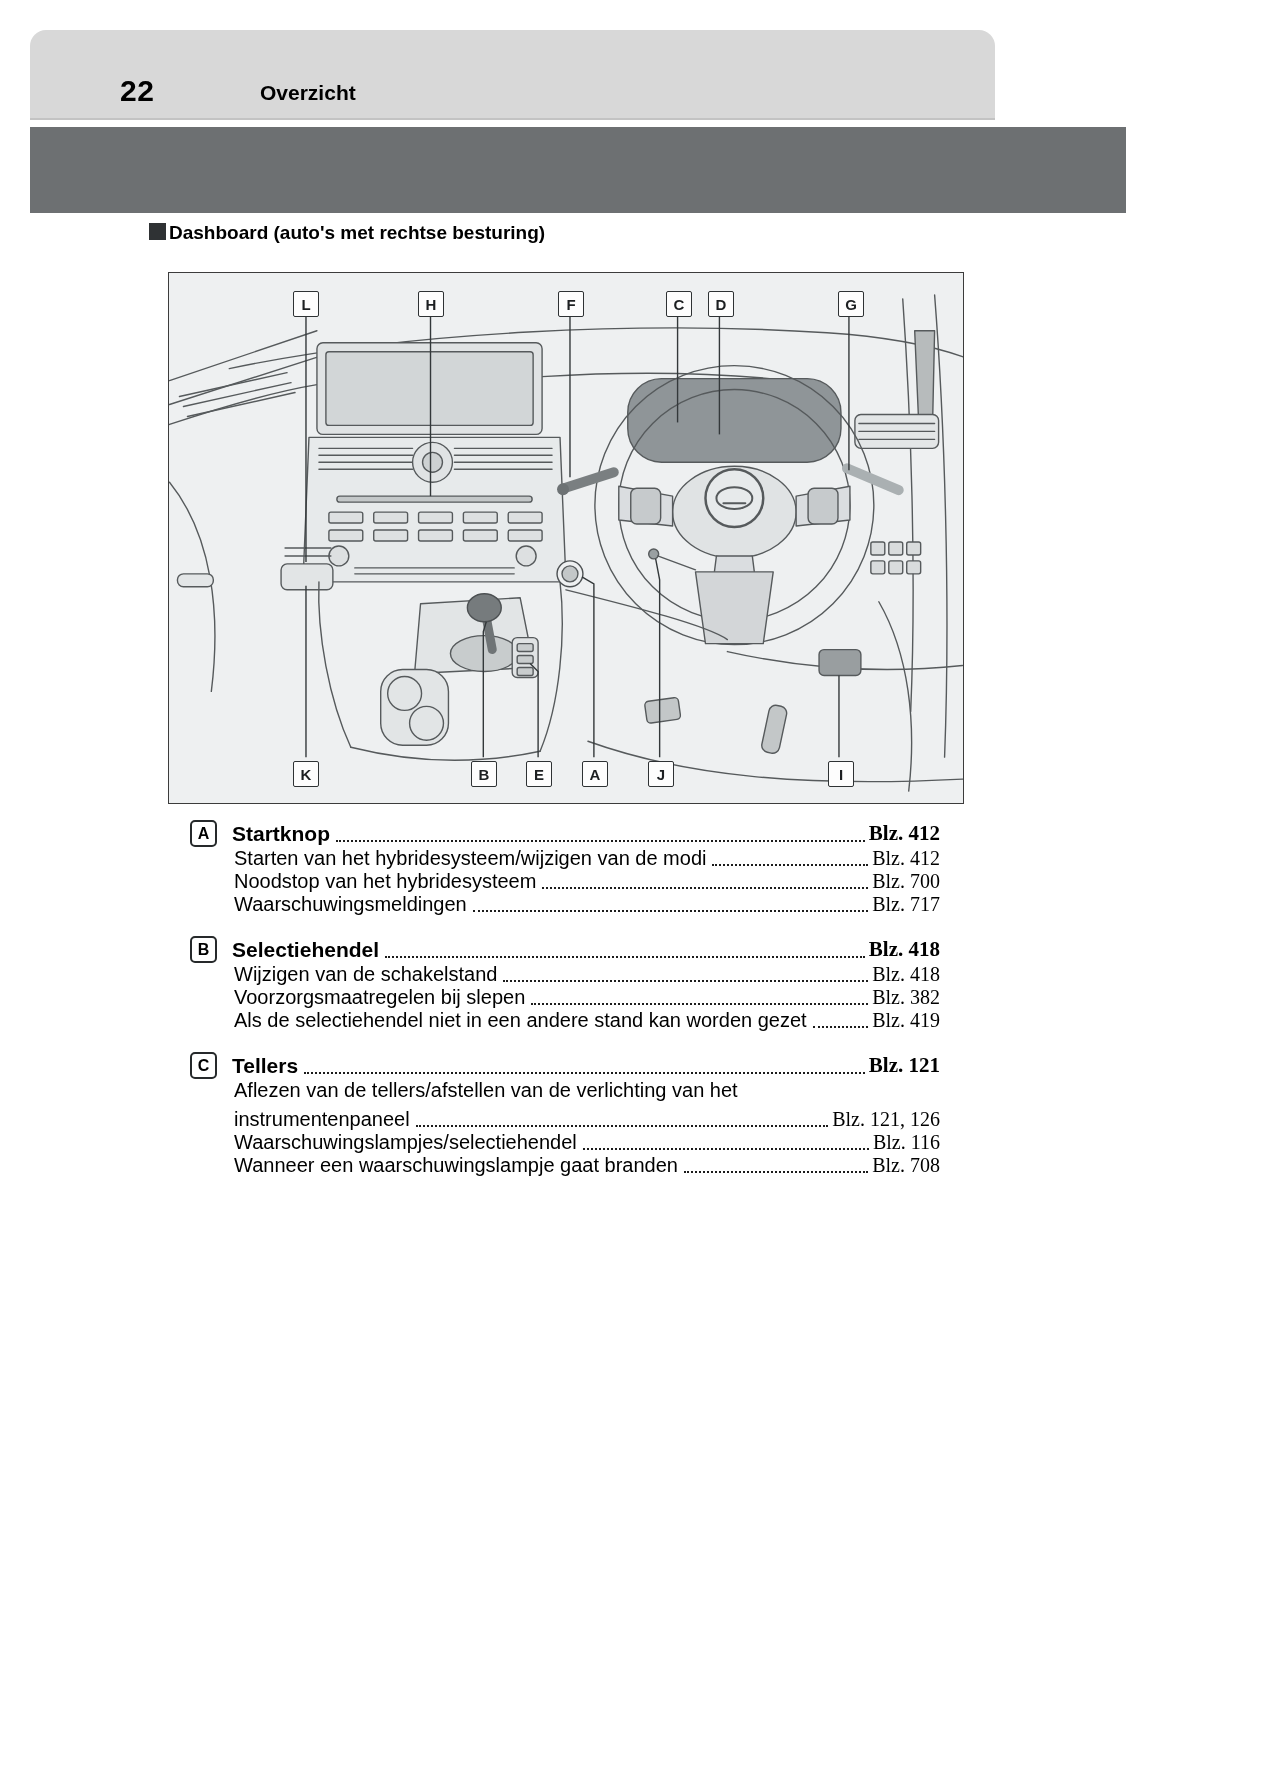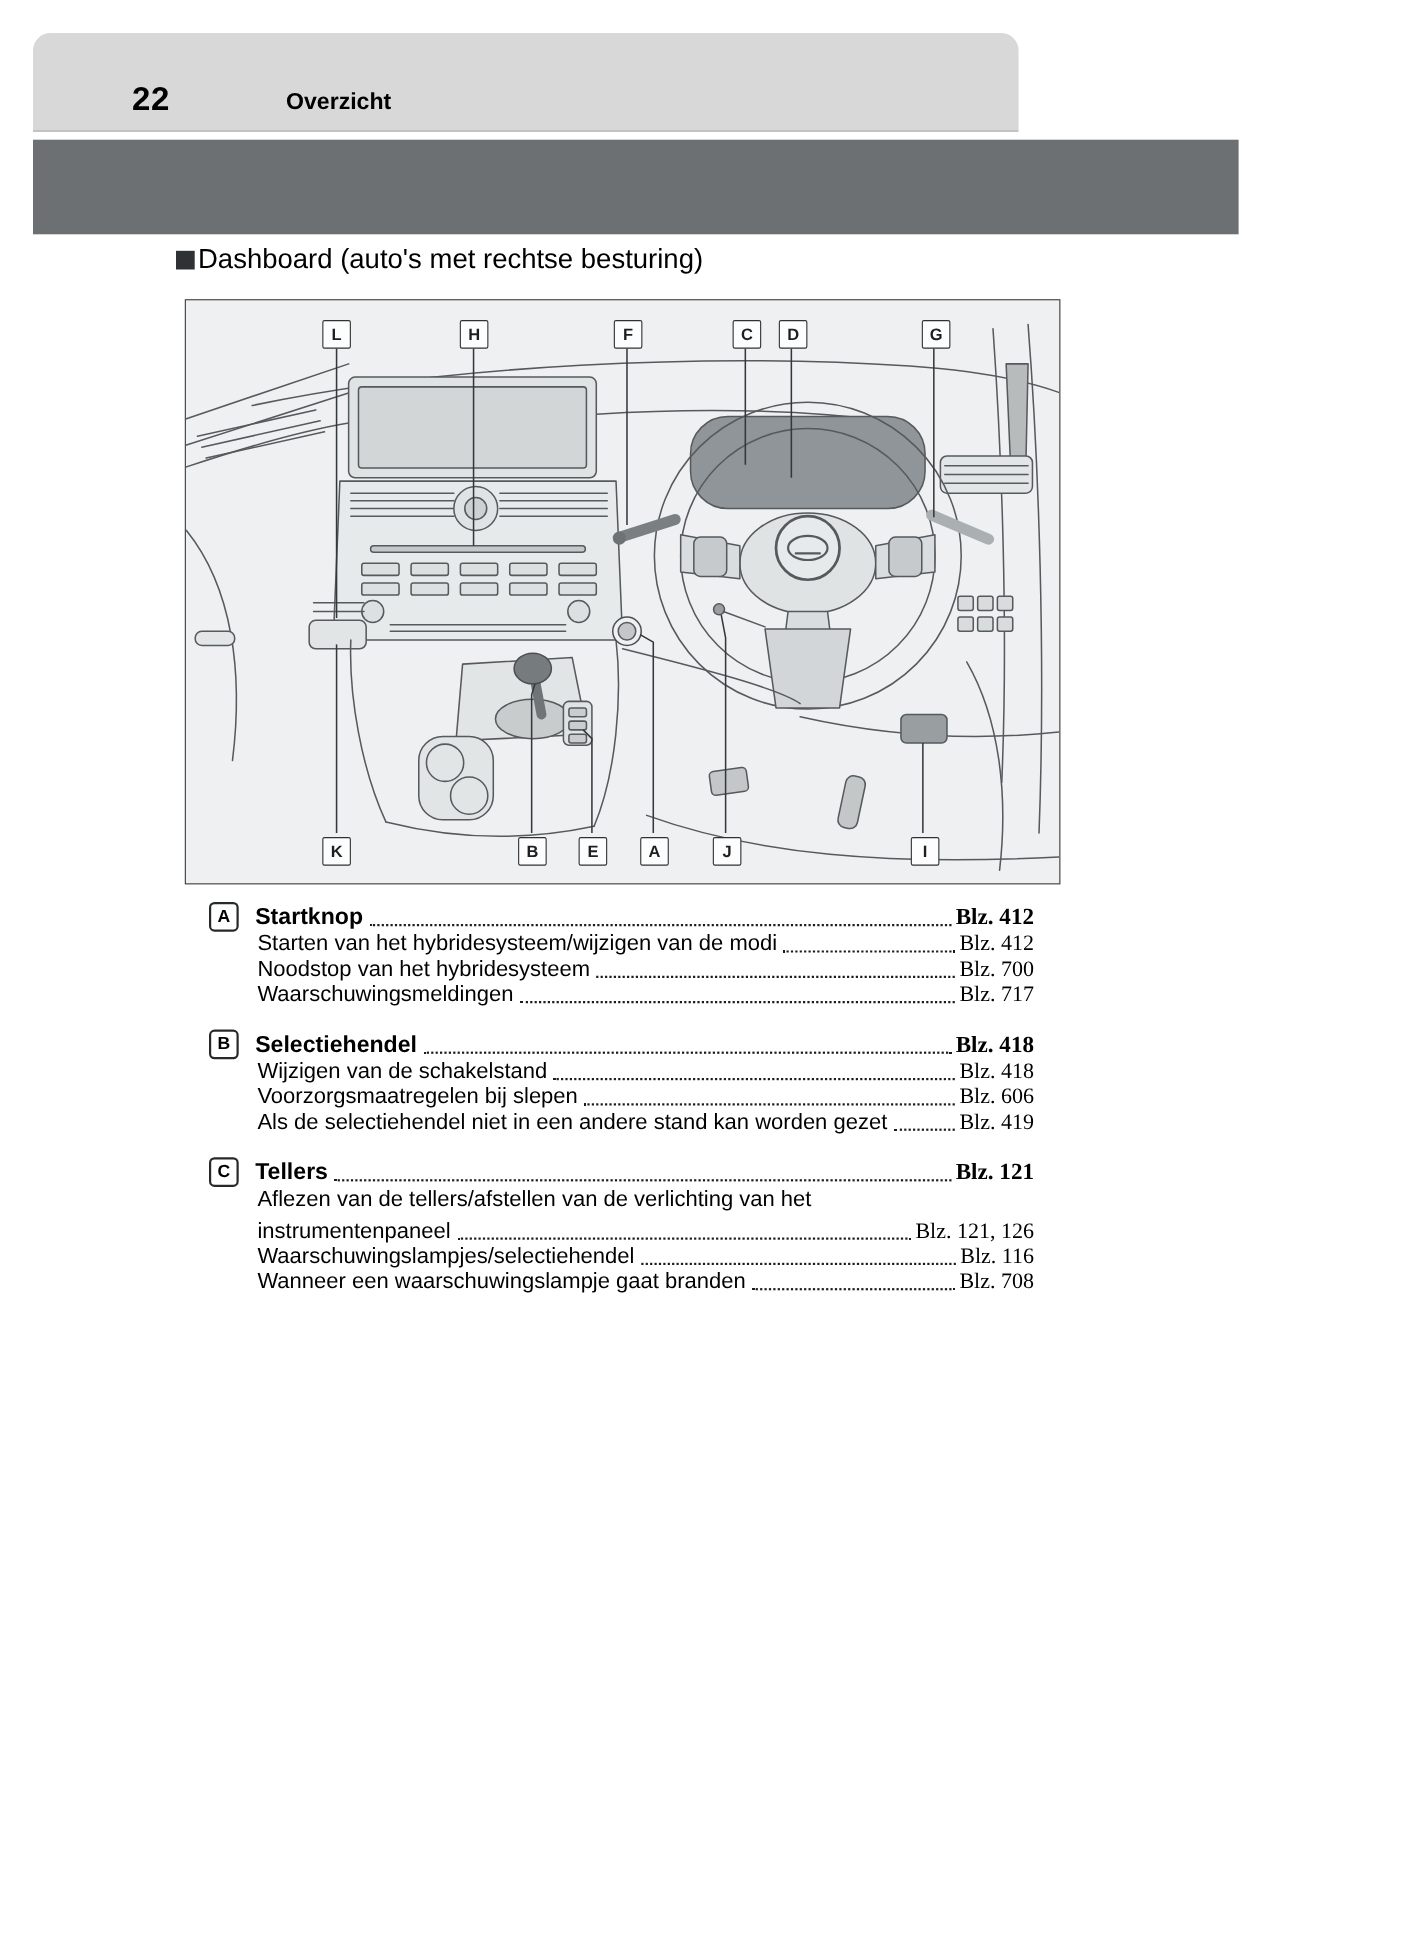--- a/index.html
+++ b/index.html
@@ -3,40 +3,40 @@
 <meta charset="utf-8">
 <style>
   html,body { margin:0; padding:0; background:#ffffff; }
   body {
     width:1282px; height:1770px; position:relative;
     font-family:"Liberation Sans", sans-serif; color:#000;
     overflow:hidden;
   }
   
   .header-bar {
-    position:absolute; left:30px; top:30px; width:896px; height:88px;
+    position:absolute; left:30px; top:30px; width:965px; height:88px;
     background:#d8d8d8; border-radius:16px 16px 0 0;
     border-bottom:2px solid #c3c3c3;
   }
   .page-number {
     position:absolute; left:90px; bottom:10px;
     font-size:30px; font-weight:bold; letter-spacing:0.5px;
   }
   .section-title {
     position:absolute; left:202px; bottom:13px;
     font-size:21px; font-weight:bold;margin-left:28px;
   }
   .dark-band {
     position:absolute; left:30px; top:127px; width:1096px; height:86px;
     background:#6d7072;
   }
   
   .heading {
-    position:absolute; left:160px; top:222px;
-    font-size:25px; font-weight:normal; white-space:nowrap;
+    position:absolute; left:149px; top:222px;
+    font-size:19px; font-weight:bold; white-space:nowrap;
   }
   .heading-marker {
     display:inline-block; width:17px; height:17px; background:#2f3234;
     margin-right:3px; vertical-align:-1px;
   }
   
   .illustration {
     position:absolute; left:168px; top:272px; width:796px; height:532px;
     border:1px solid #3c3c3c; background:#eef0f1; box-sizing:border-box;
   }
@@ -255,21 +255,21 @@
       <span class="toc-page">Blz. 418</span>
     </div>
     <div class="toc-sub">
       <span class="sub-text">Wijzigen van de schakelstand</span>
       <span class="leader"></span>
       <span class="toc-page">Blz. 418</span>
     </div>
     <div class="toc-sub">
       <span class="sub-text">Voorzorgsmaatregelen bij slepen</span>
       <span class="leader"></span>
-      <span class="toc-page">Blz. 606</span>
+      <span class="toc-page">Blz. 382</span>
     </div>
     <div class="toc-sub">
       <span class="sub-text">Als de selectiehendel niet in een andere stand kan worden gezet</span>
       <span class="leader"></span>
       <span class="toc-page">Blz. 419</span>
     </div>
     <div class="toc-main">
       <span class="letter-badge">C</span>
       <span class="toc-title">Tellers</span>
       <span class="leader"></span>

